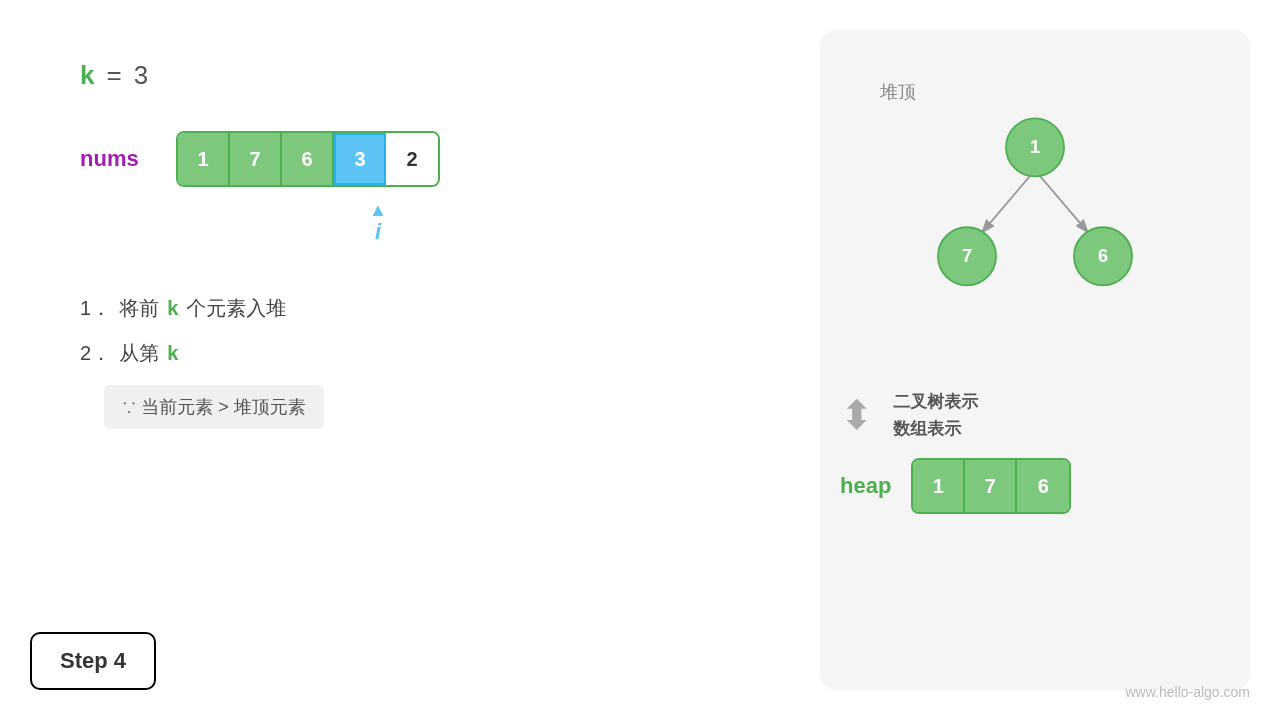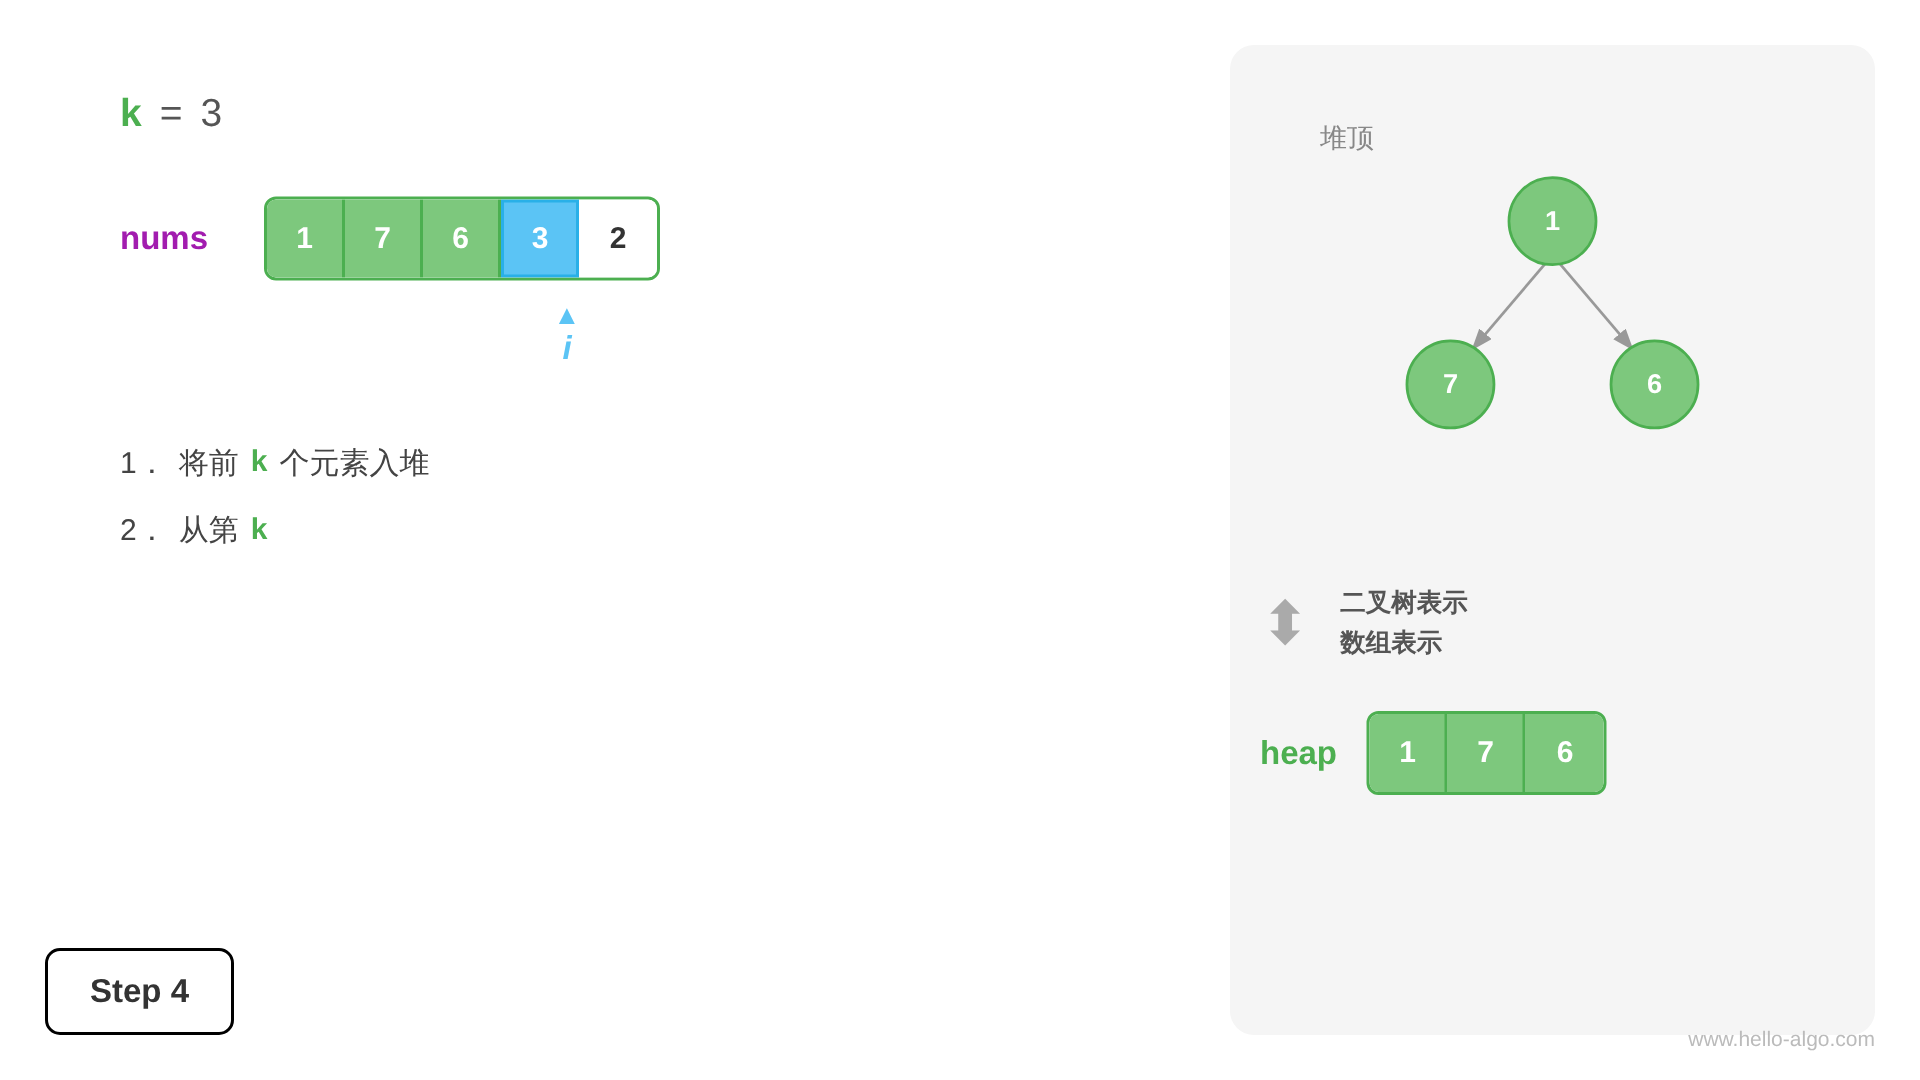--- a/index.html
+++ b/index.html
@@ -196,21 +196,21 @@
       font-size: 17px;
       font-weight: bold;
       color: #555;
     }
 
     
     .heap-section {
       display: flex;
       align-items: center;
       gap: 20px;
-      margin-top: 24px;
+      margin-top: 8px;
     }
     .heap-label {
       font-size: 22px;
       font-weight: bold;
       color: #4CAF50;
     }
     .heap-array {
       display: flex;
       border: 2px solid #4CAF50;
       border-radius: 8px;
@@ -307,20 +307,23 @@
       <span class="step-num">1．</span>
       <span>将前</span>
       <span class="step-k">k</span>
       <span>个元素入堆</span>
     </div>
     <div class="step-item">
       <span class="step-num">2．</span>
       <span>从第</span>
       <span class="step-k">k</span>
     </div>
+    <div>
+      <span class="step-note">∵  当前元素  &gt;  堆顶元素</span>
+    </div>
   </div>
 </div>
 
 <div class="right-panel">
 
   <div class="tree-section">
     <span class="tree-label">堆顶</span>
     <svg class="tree-svg" viewBox="0 0 430 320">
       <defs>
         <marker id="arrow" markerWidth="8" markerHeight="8" refX="6" refY="3" orient="auto">

